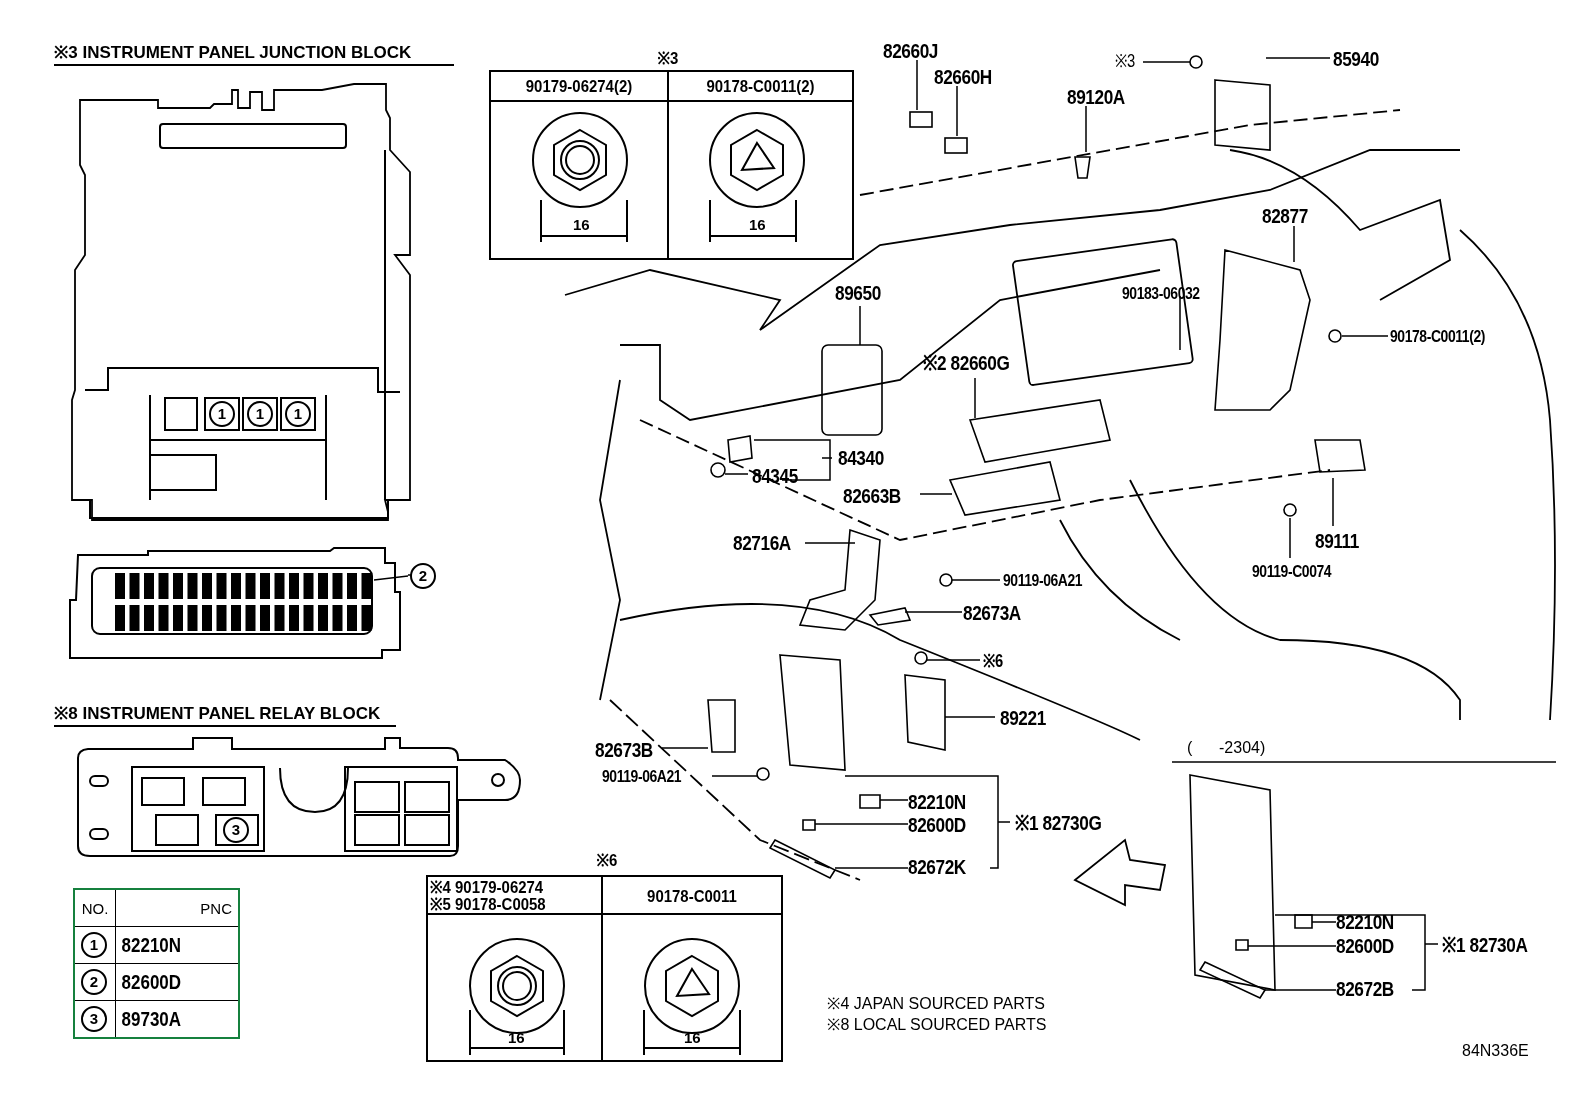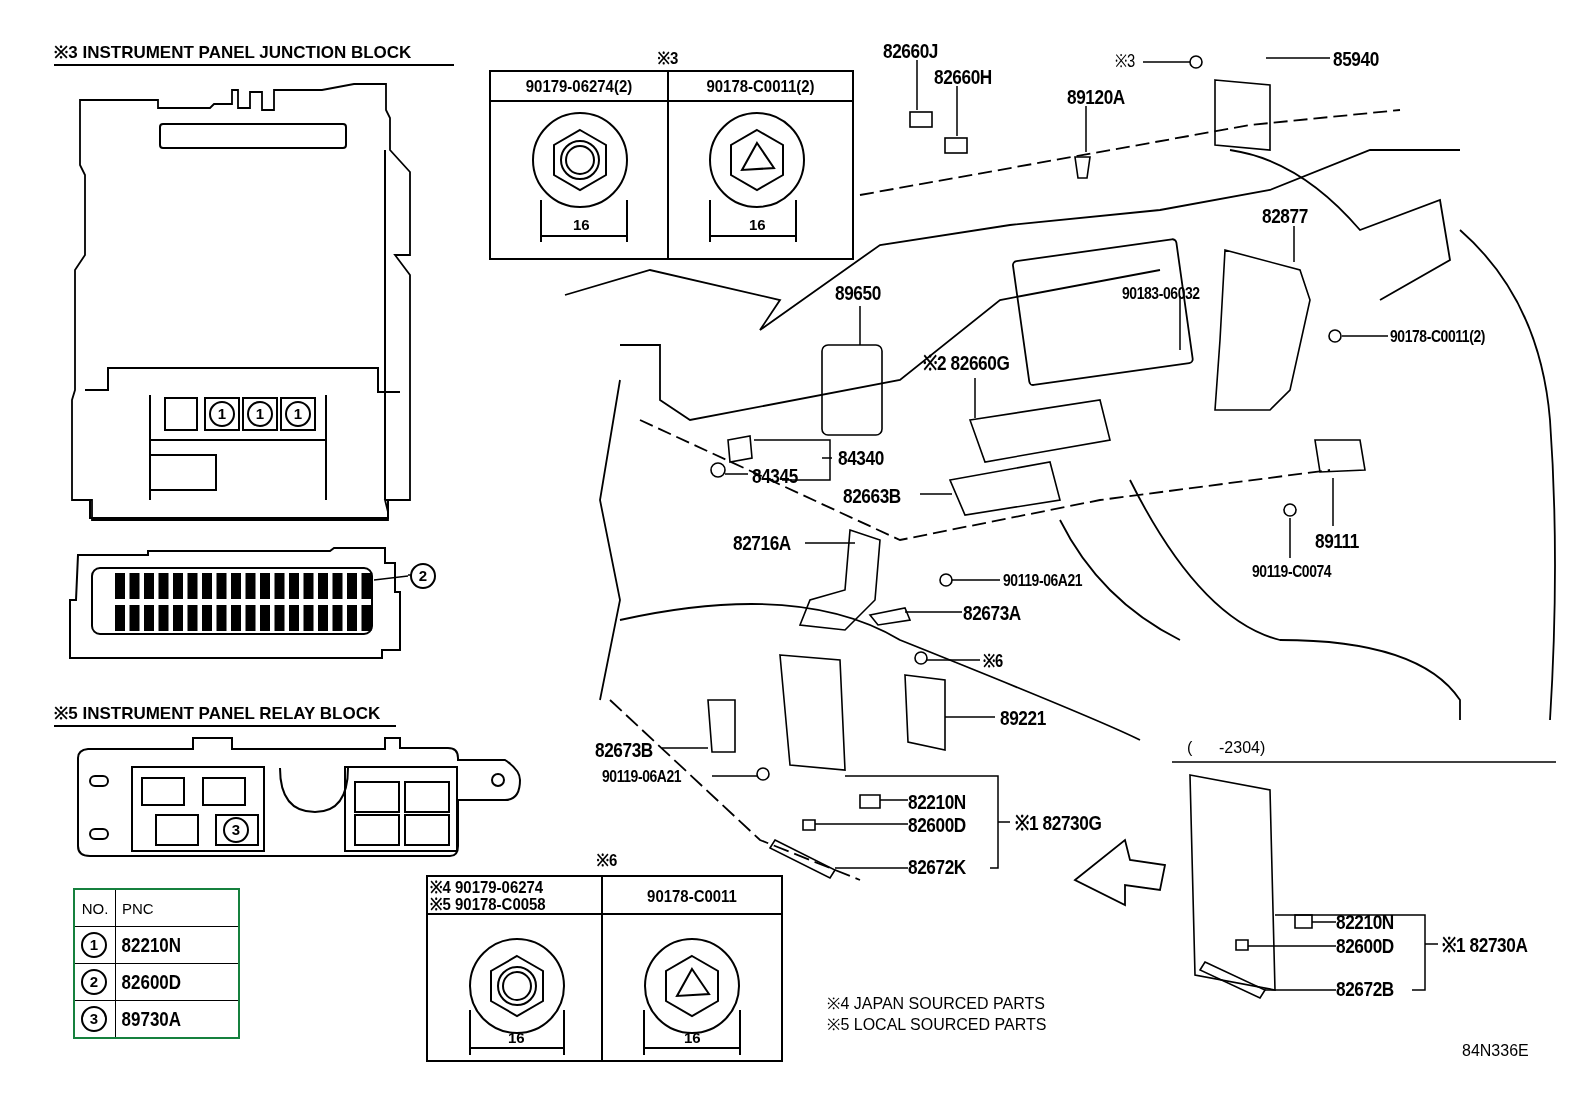--- a/index.html
+++ b/index.html
@@ -8,21 +8,21 @@
   .lbl { position: absolute; font-family: "Liberation Sans", sans-serif; font-weight: bold; font-size: 21px; line-height: 1; letter-spacing: -0.5px; white-space: nowrap; transform: scaleX(0.82); transform-origin: left top; }
   .lbl.sm { font-size: 17px; }
   .title { position: absolute; font-family: "Liberation Sans", sans-serif; font-weight: bold; font-size: 17px; line-height: 1; white-space: nowrap; border-bottom: 2px solid #000; padding-bottom: 3px; }
   .note { position: absolute; font-family: "Liberation Sans", sans-serif; font-size: 16px; line-height: 1; white-space: nowrap; text-align: center; }
   .hdr { position: absolute; font-weight: bold; font-size: 17px; line-height: 1; white-space: nowrap; text-align: center; transform: scaleX(0.88); transform-origin: center top; }
   .dim { position: absolute; font-weight: bold; font-size: 15px; line-height: 1; }
   table.pnc { position: absolute; left: 73px; top: 888px; border-collapse: collapse; border: 2px solid #15803d; }
   table.pnc td, table.pnc th { border: 1px solid #000; height: 36px; padding: 0 6px; font-size: 15px; }
   table.pnc th { font-weight: normal; }
   table.pnc th.no { width: 28px; }
-  table.pnc th.pn { width: 110px; text-align: left; }
+  table.pnc th.pn { width: 110px; text-align: right; }
   table.pnc td.pn { font-weight: bold; font-size: 20px; transform: scaleX(0.85); transform-origin: left center; }
   .circ { display: inline-block; width: 22px; height: 22px; border: 2px solid #000; border-radius: 50%; text-align: center; line-height: 22px; font-size: 15px; font-weight: bold; }
 </style>
 </head>
 <body>
 
 <svg id="canvas" viewBox="0 0 1592 1099" xmlns="http://www.w3.org/2000/svg" fill="none" stroke="#000" stroke-width="2">
 
   <g>
     <path d="M80 100 H158 V108 H210 L214 104 H232 V90 H238 V108 H250 V92 H262 V110 H274 V90 H322 L354 84 H386 V110 L390 118 V150 L410 172 V255 H395 L410 275 V500 H385 L388 512 V520 H92 V500 H72 V400 L75 390 V270 L85 255 V175 L80 165 Z" stroke-width="1.8"></path>
@@ -188,21 +188,21 @@
     <path d="M920 494 H952 M1290 518 V558 M1333 478 V526"></path>
     <path d="M805 543 H855 M952 580 H1000 M905 612 H962 M926 660 H980 M945 717 H995"></path>
     <path d="M662 748 H708 M712 776 H758"></path>
     <path d="M845 776 H998 V868 H990 M880 800 H908 M815 824 H908 M835 868 H908 M998 822 H1010"></path>
     <path d="M1275 915 H1425 V990 H1412 M1312 922 H1336 M1248 946 H1336 M1265 990 H1336 M1425 944 H1438"></path>
     <path d="M408 575 H412"></path>
   </g>
 </svg>
 
 <div class="title" style="left:54px; top:44px; width:400px;">※3 INSTRUMENT PANEL JUNCTION BLOCK</div>
-<div class="title" style="left:54px; top:705px; width:342px;">※5 INSTRUMENT PANEL RELAY BLOCK</div>
+<div class="title" style="left:54px; top:705px; width:342px;">※8 INSTRUMENT PANEL RELAY BLOCK</div>
 
 <span class="circ" style="position:absolute; left:209px; top:401px;">1</span>
 <span class="circ" style="position:absolute; left:247px; top:401px;">1</span>
 <span class="circ" style="position:absolute; left:285px; top:401px;">1</span>
 <span class="circ" style="position:absolute; left:410px; top:563px;">2</span>
 <span class="circ" style="position:absolute; left:223px; top:817px;">3</span>
 
 <table class="pnc">
   <tbody>
       <tr>
@@ -264,14 +264,14 @@
 <div class="lbl" style="left:908px; top:856px;">82672K</div>
 <div class="lbl" style="left:1015px; top:812px;">※1 82730G</div>
 
 <div class="note" style="left:1187px; top:740px; white-space:pre;">(      -2304)</div>
 <div class="lbl" style="left:1336px; top:911px;">82210N</div>
 <div class="lbl" style="left:1336px; top:935px;">82600D</div>
 <div class="lbl" style="left:1336px; top:978px;">82672B</div>
 <div class="lbl" style="left:1442px; top:934px;">※1 82730A</div>
 
 <div class="note" style="left:827px; top:996px;">※4 JAPAN SOURCED PARTS</div>
-<div class="note" style="left:827px; top:1017px;">※5 LOCAL SOURCED PARTS</div>
+<div class="note" style="left:827px; top:1017px;">※8 LOCAL SOURCED PARTS</div>
 <div class="note" style="left:1462px; top:1043px;">84N336E</div>
 
 </body></html>

